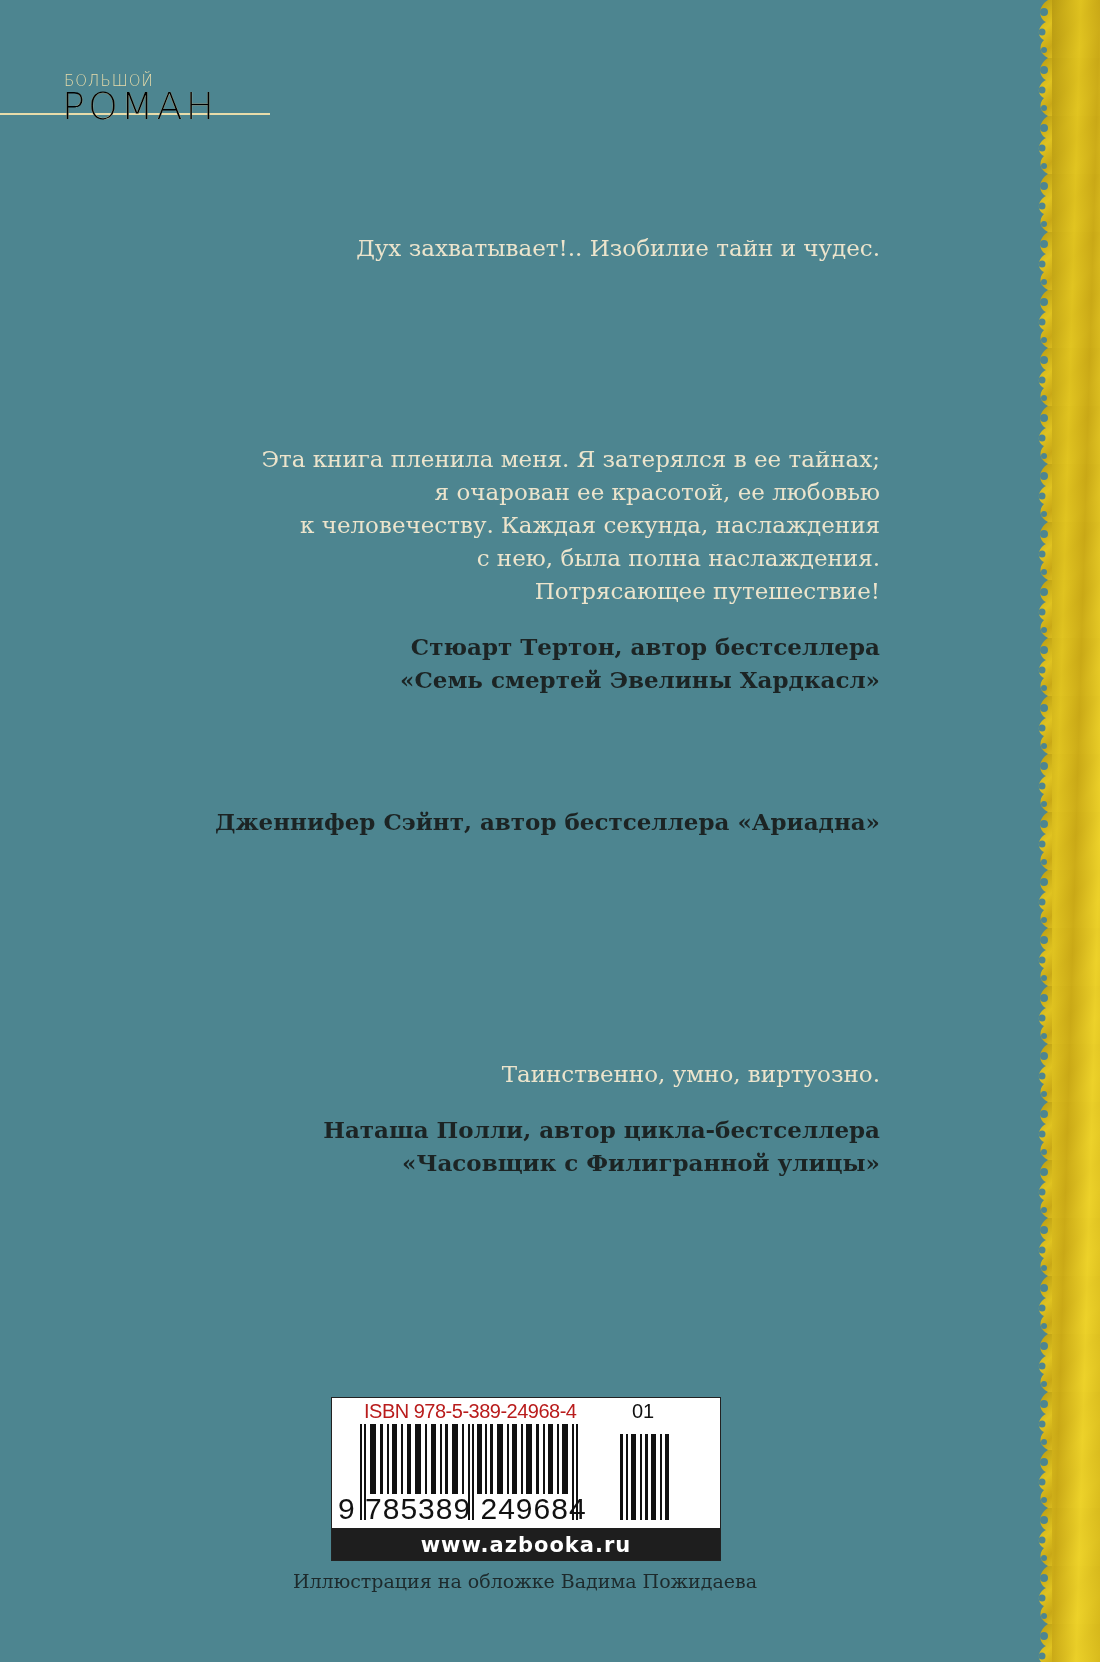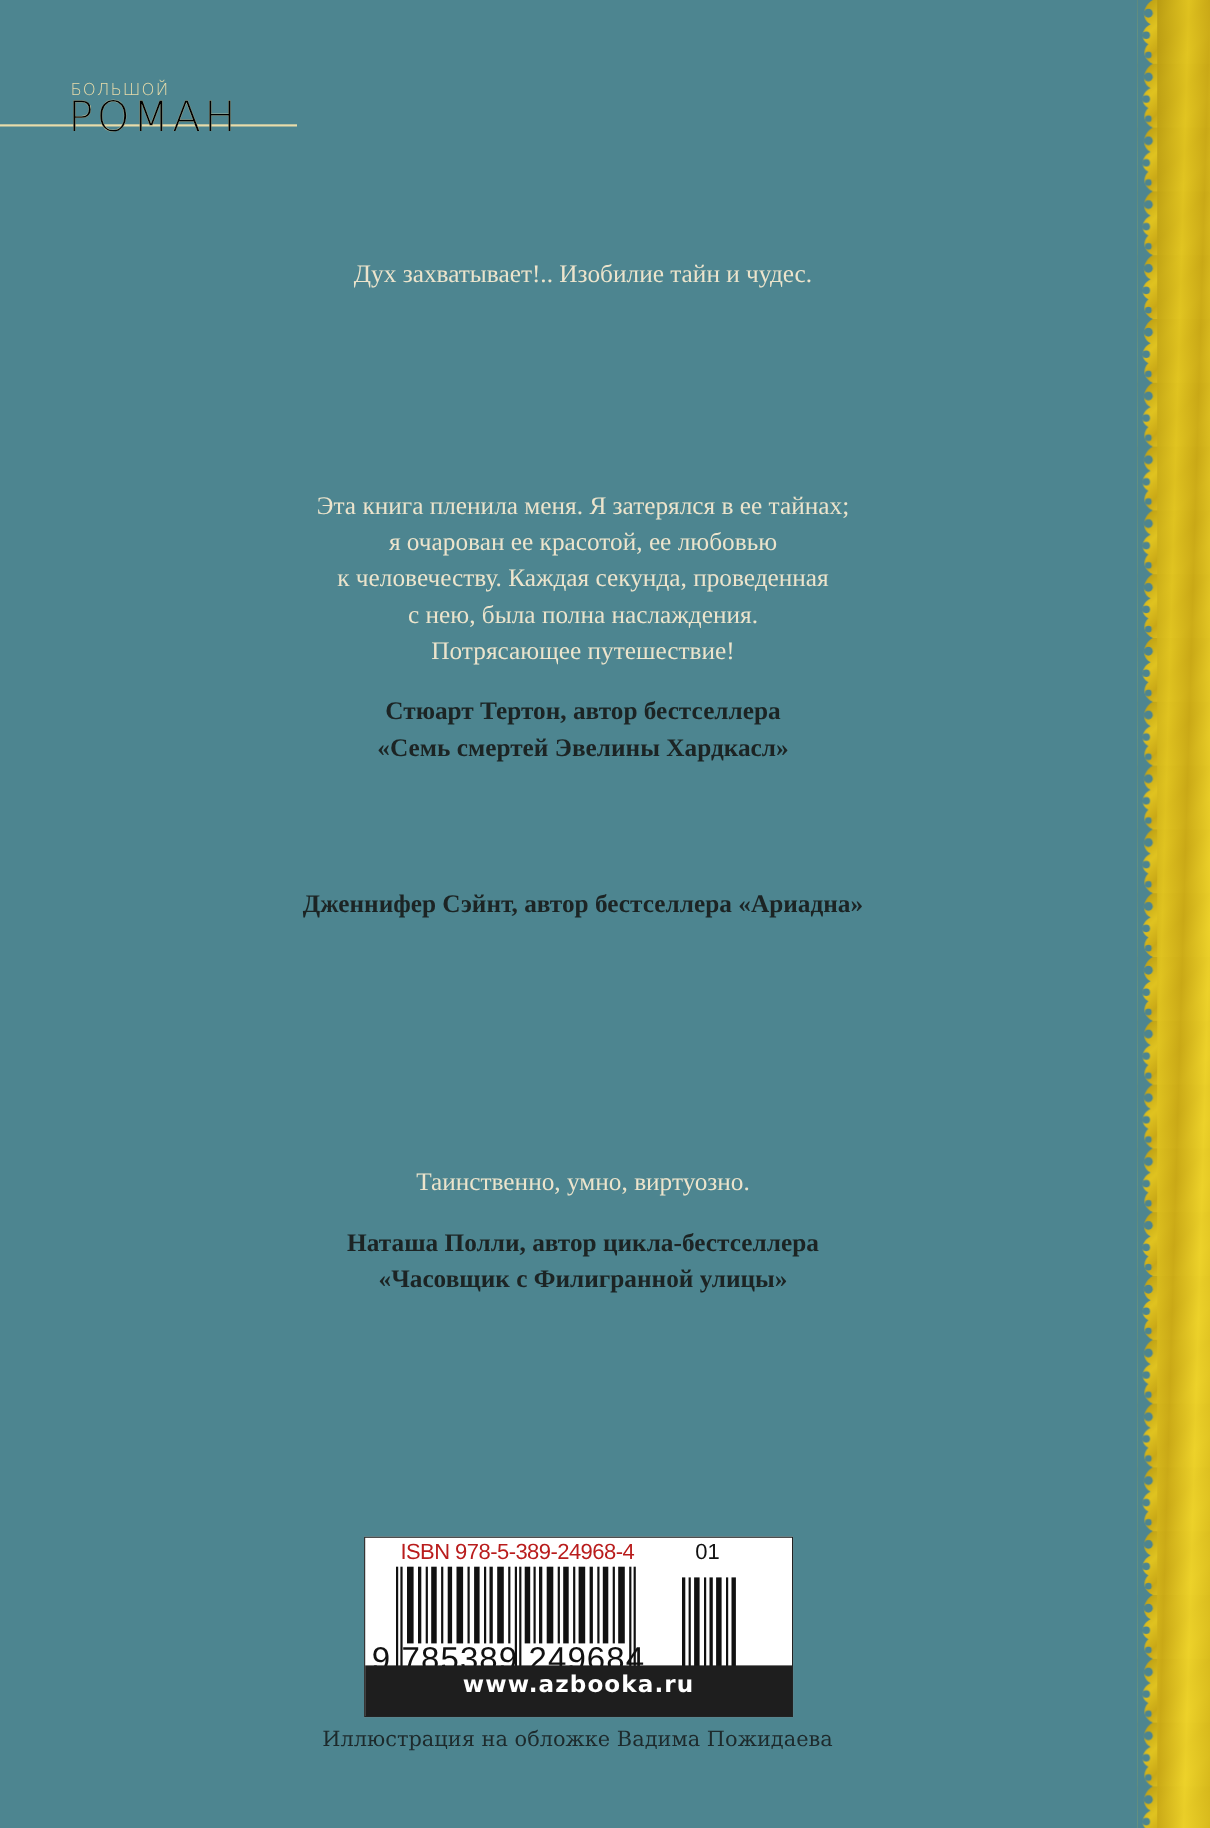--- a/index.html
+++ b/index.html
@@ -20,21 +20,21 @@
   }
   .logo-big {
     position: absolute; left: 62px; top: 20px;
     font-family: "DejaVu Sans", sans-serif; font-size: 38px; letter-spacing: 3px;
     color: #000000; font-weight: 200; line-height: 40px;
     -webkit-text-stroke: 0.2px #e8dcaa;
   }
   .logo-line { position: absolute; left: 0; top: 47px; width: 270px; height: 2px; background: #e8dcaa; }
 
   
-  .block { position: absolute; left: 180px; width: 700px; text-align: center; font-family: Liberation Serif, serif; }
+  .block { position: absolute; left: 180px; width: 700px; text-align: right; }
   .quote { color: #ece4cc; font-size: 23px; line-height: 33px; }
   .author { color: #1c2424; font-size: 23px; line-height: 33px; font-weight: bold; margin-top: 22px; }
 
   
   .barcode-box {
     position: absolute; left: 331px; top: 1397px; width: 388px; height: 162px;
     background: #ffffff; border: 1px solid #222;
   }
   .isbn-text {
     position: absolute; left: 32px; top: 2px;
@@ -44,21 +44,21 @@
     position: absolute; left: 300px; top: 2px;
     font-family: "Liberation Sans", sans-serif; font-size: 20px; color: #111; text-align: center;
   }
   .bars { position: absolute; left: 0; top: 26px; height: 100px; width: 388px; }
   .digits {
     position: absolute; left: 6px; top: 94px;
     font-family: "Liberation Sans", sans-serif; font-size: 30px; color: #111; letter-spacing: 1px;
     background: transparent;
   }
   .url-bar {
-    position: absolute; left: 0; bottom: 0; width: 388px; height: 46px; background: #1e1e1e;
+    position: absolute; left: 0; bottom: 0; width: 388px; height: 32px; background: #1e1e1e;
     color: #ffffff; font-family: "DejaVu Sans", sans-serif; font-weight: bold; font-size: 21px;
     text-align: center; line-height: 34px; letter-spacing: 1px;
   }
   .credit {
     position: absolute; left: 230px; top: 1570px; width: 590px; text-align: center;
     color: #1d2a2c; font-size: 19px;
   }
 
   
   .gold-edge { position: absolute; left: 1034px; top: 0; width: 66px; height: 1662px; }
@@ -77,21 +77,21 @@
   <div class="block" style="top:232px;">
     <div class="quote">
       <div>Дух захватывает!.. Изобилие тайн и чудес.</div>
     </div>
   </div>
 
   <div class="block" style="top:443px;">
     <div class="quote">
       <div>Эта книга пленила меня. Я затерялся в ее тайнах;</div>
       <div>я очарован ее красотой, ее любовью</div>
-      <div>к человечеству. Каждая секунда, проведенная</div>
+      <div>к человечеству. Каждая секунда, наслаждения</div>
       <div>с нею, была полна наслаждения.</div>
       <div>Потрясающее путешествие!</div>
     </div>
     <div class="author">
       <div>Стюарт Тертон, автор бестселлера</div>
       <div>«Семь смертей Эвелины Хардкасл»</div>
     </div>
   </div>
 
   <div class="block" style="top:783px;">

